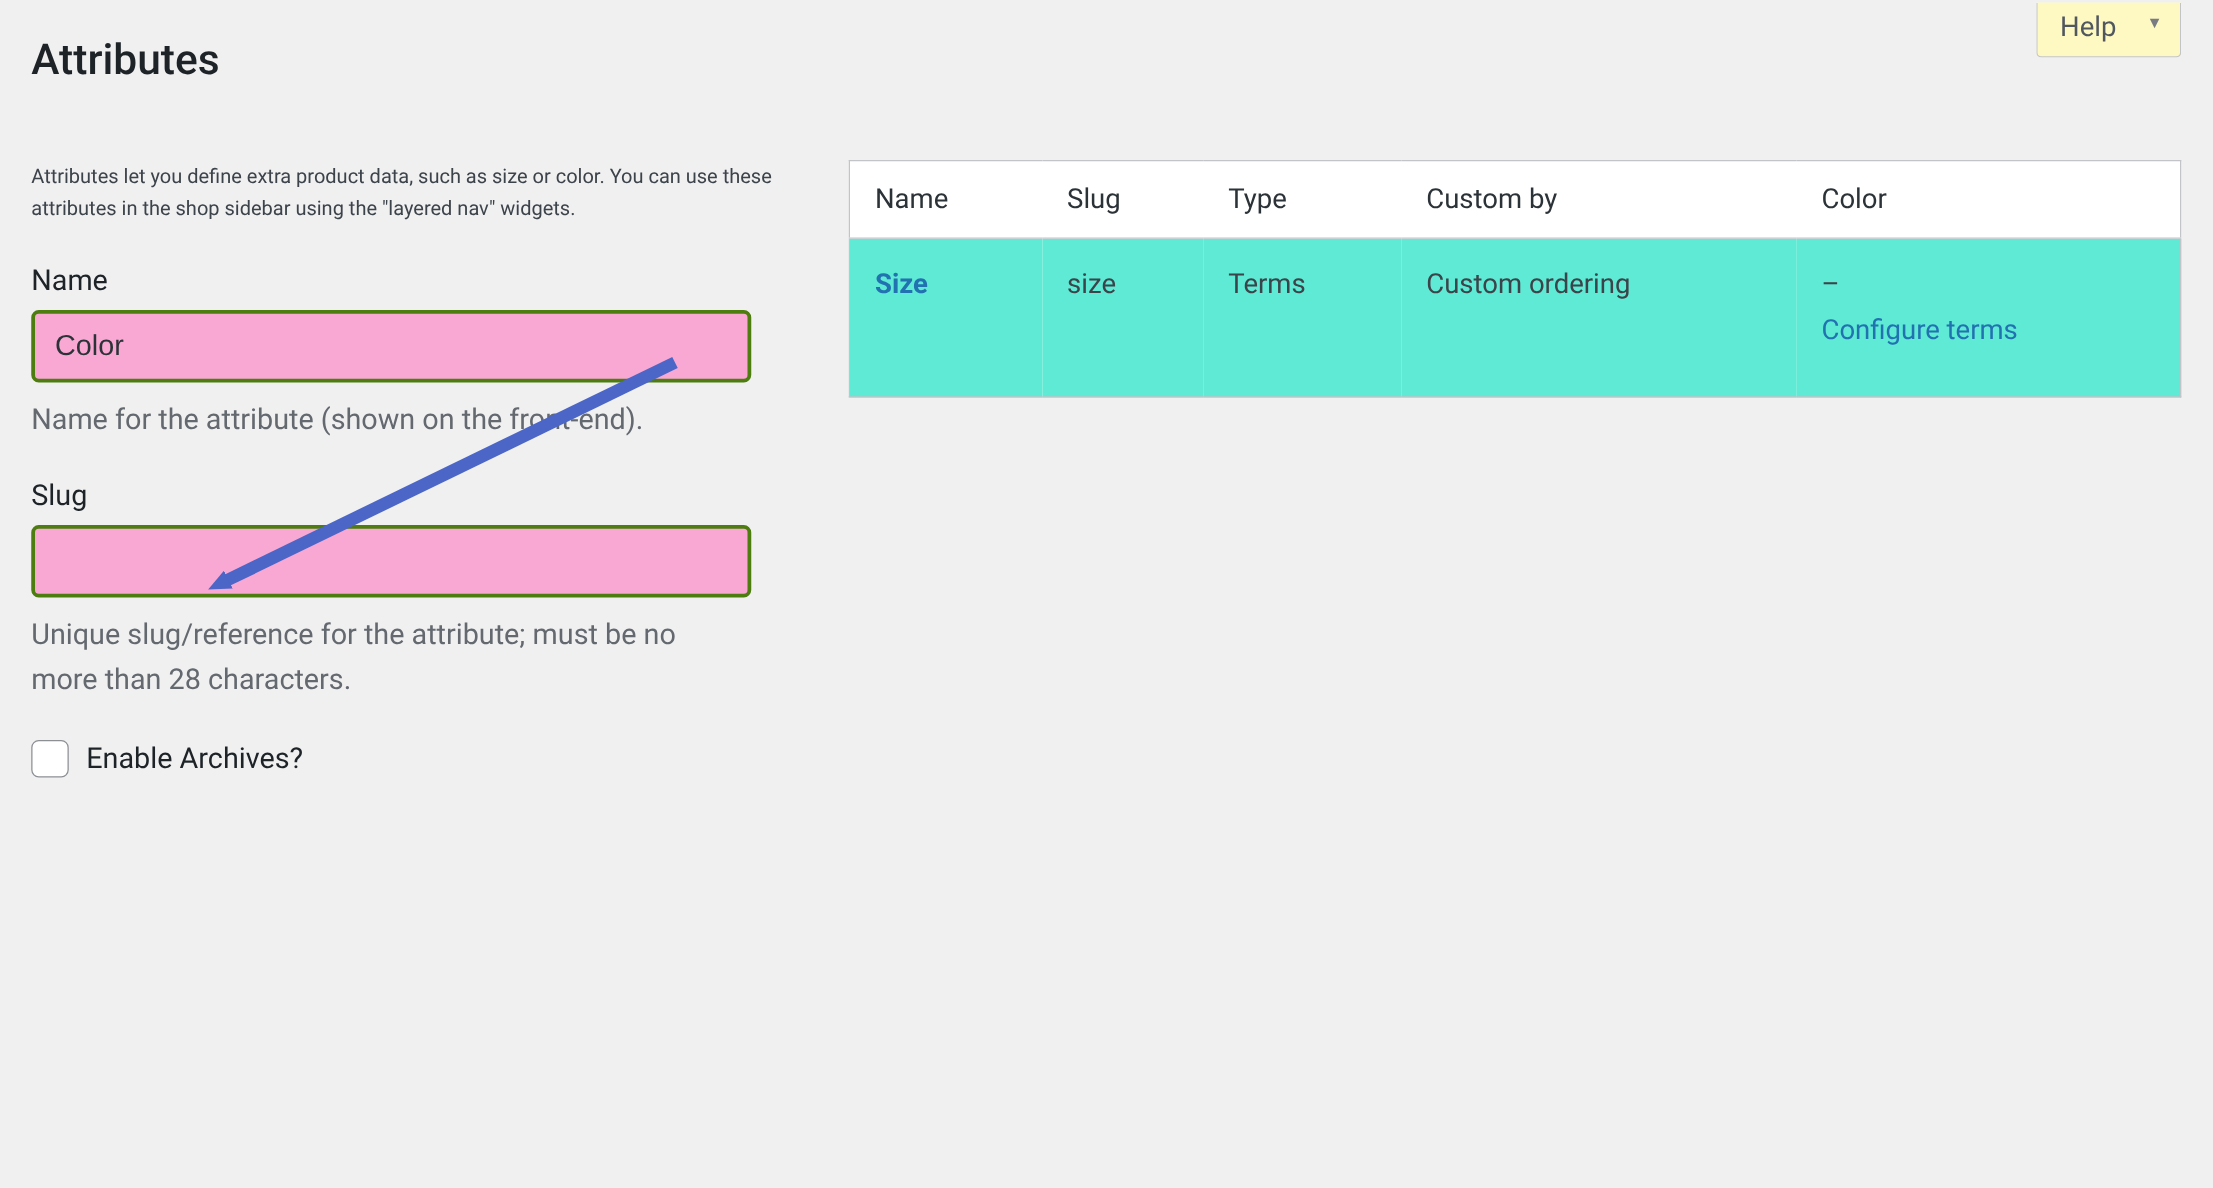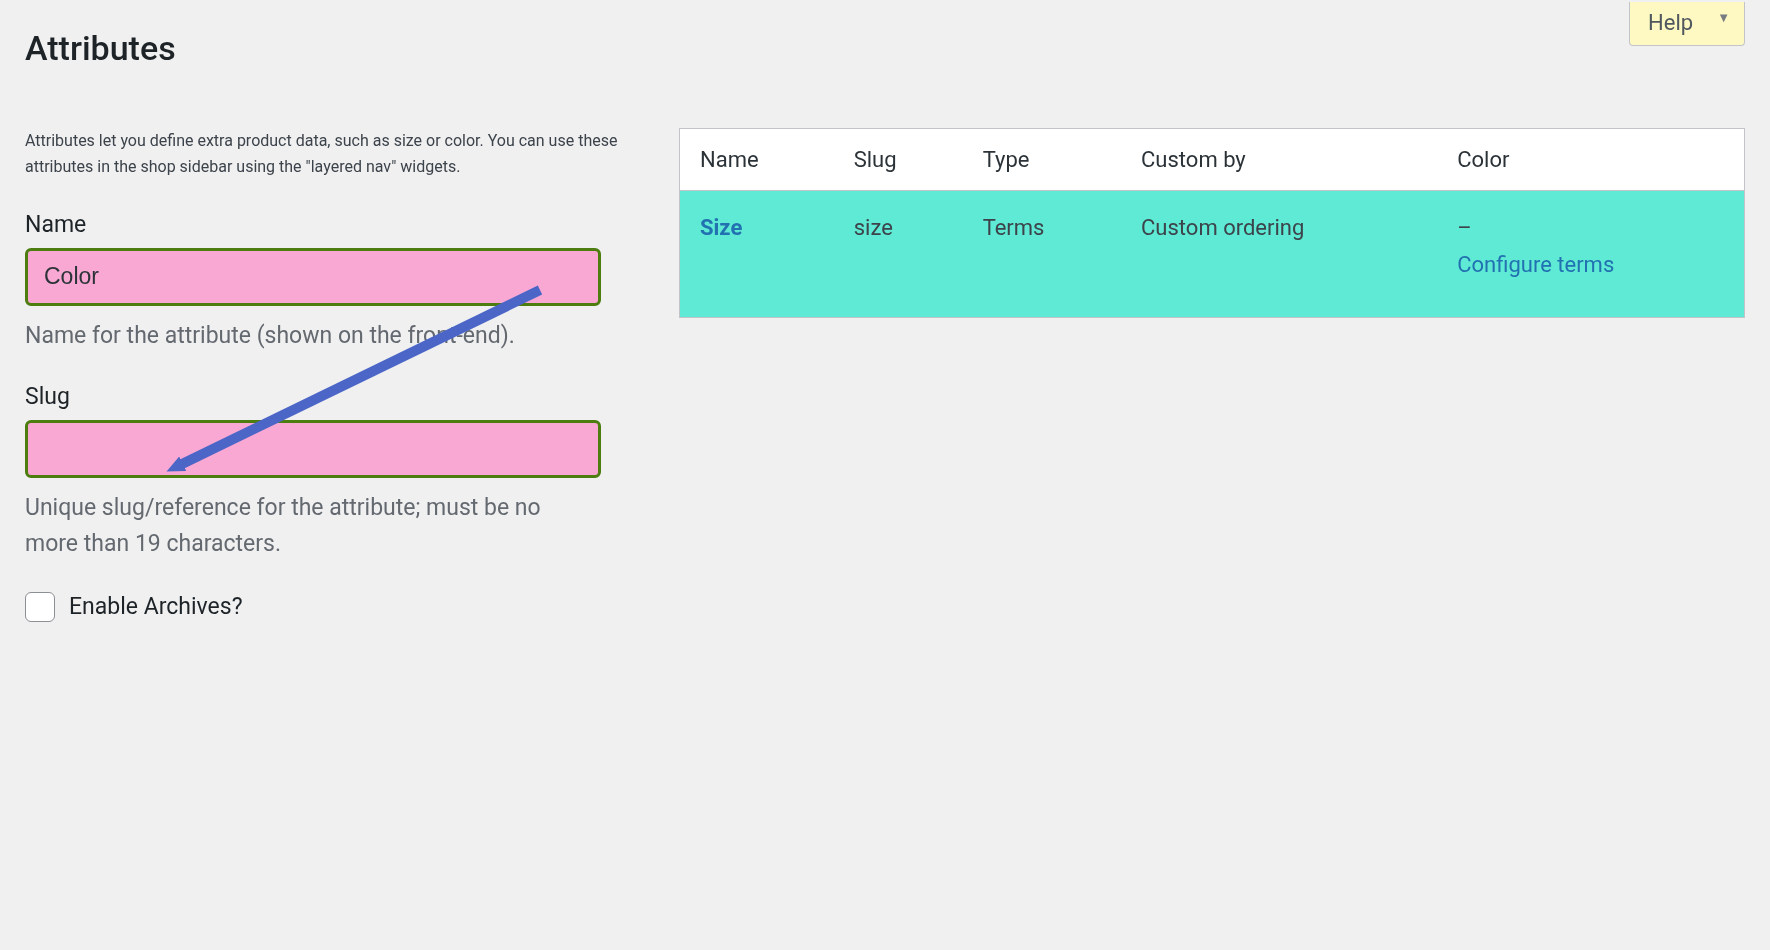--- a/index.html
+++ b/index.html
@@ -180,21 +180,21 @@
 
     <div class="field-block">
       <label class="field-label" for="attr-name">Name</label>
       <input type="text" id="attr-name" class="txt" value="Color" style="">
       <p class="hint">Name for the attribute (shown on the front-end).</p>
     </div>
 
     <div class="field-block">
       <label class="field-label" for="attr-slug">Slug</label>
       <input type="text" id="attr-slug" class="txt" value="" style="">
-      <p class="hint">Unique slug/reference for the attribute; must be no more than 19 characters.</p>
+      <p class="hint">Unique slug/reference for the attribute; must be no more than 28 characters.</p>
     </div>
 
     <div class="field-block">
       <div class="checkbox-row">
         <div class="cb" role="checkbox" aria-checked="false"></div>
         <span class="cb-label">Enable Archives?</span>
       </div>
     </div>
   </div>
 

